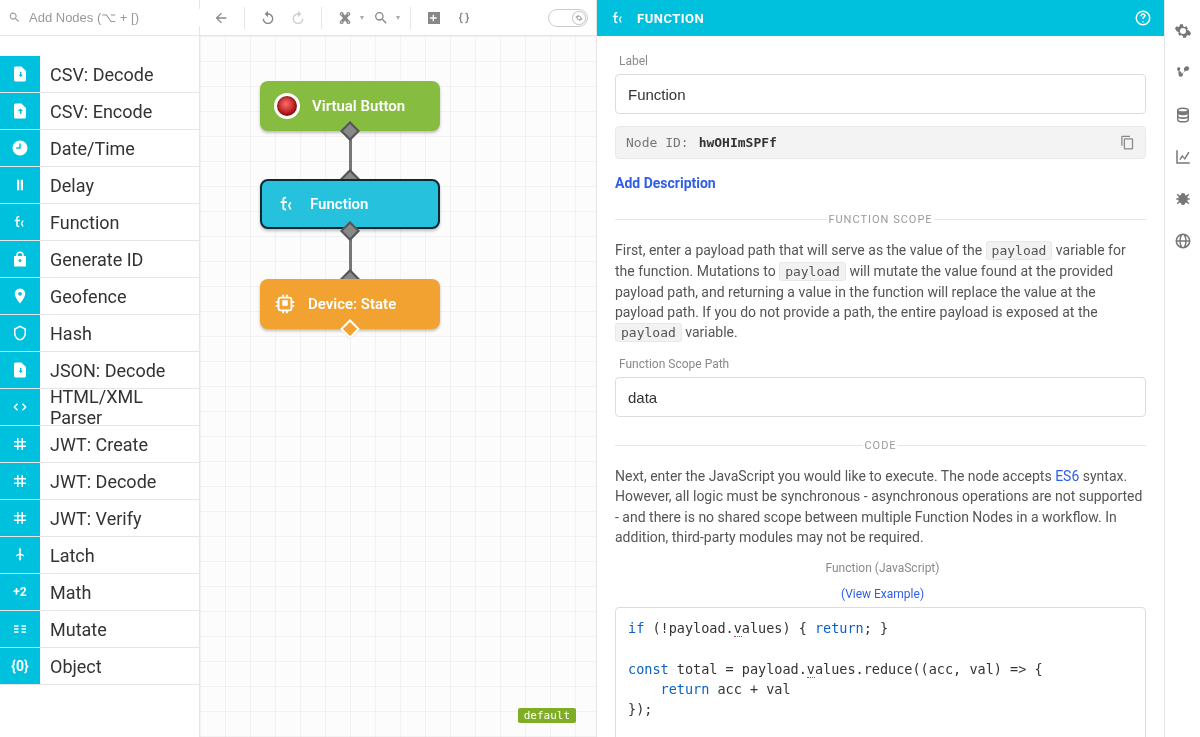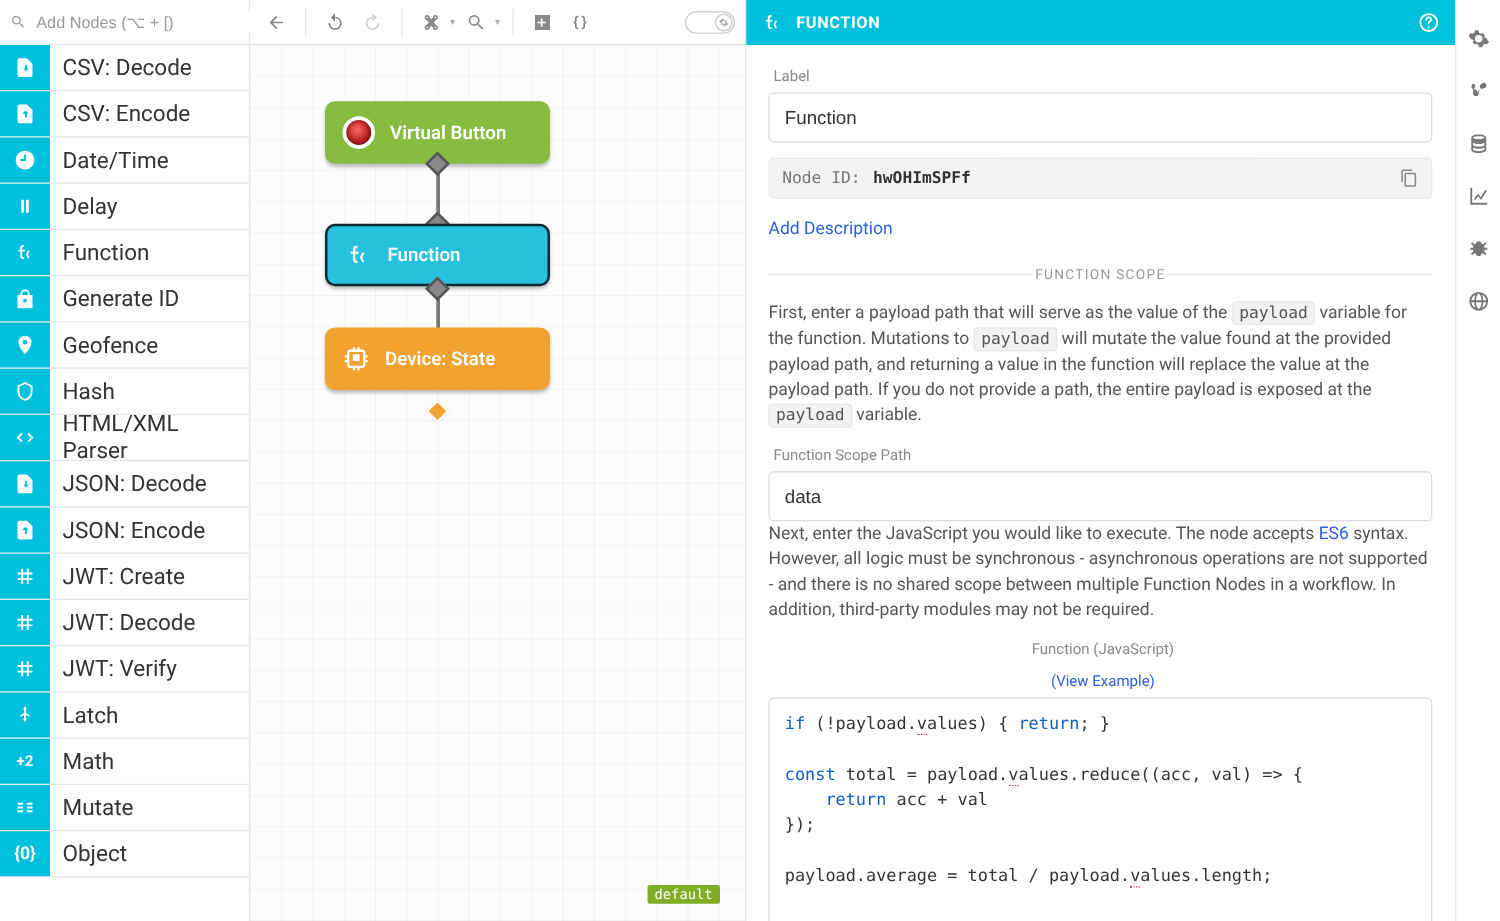--- a/index.html
+++ b/index.html
@@ -25,20 +25,21 @@
     width:1200px;height:737px;overflow:hidden;
     background:#fff;
   }
   .app{display:flex;height:100%;}
   
   .sidebar{
     width:200px;flex:0 0 200px;
     border-right:1px solid var(--border);
     display:flex;flex-direction:column;
     background:#fff;
+    gap:20px;
   }
   .sidebar .search{
     height:36px;border-bottom:1px solid var(--border);
     display:flex;align-items:center;padding:0 8px;gap:6px;
   }
   .sidebar .search svg{flex:0 0 auto;}
   .sidebar .search input{
     border:none;outline:none;font-size:13px;flex:1;
     color:var(--text);
   }
@@ -135,21 +136,21 @@
     padding:0 12px;font-size:15px;color:#333;background:#fff;outline:none;
   }
   .node-id-row{
     margin-top:12px;background:#f3f3f3;border:1px solid #e9e9e9;border-radius:4px;
     padding:8px 10px;display:flex;align-items:center;gap:10px;
     font-family:ui-monospace,SFMono-Regular,Menlo,Consolas,monospace;font-size:13px;
   }
   .node-id-row .lbl{color:#777;}
   .node-id-row .val{color:#333;font-weight:600;}
   .node-id-row .copy{margin-left:auto;cursor:pointer;}
-  .add-desc{color:var(--link);font-size:14px;margin:16px 0 12px;cursor:pointer;display:inline-block;}
+  .add-desc{color:var(--link);font-size:14px;margin:16px 0 12px;cursor:pointer;display:inline-block;font-weight:bold;}
   .section-sep{
     display:flex;align-items:center;gap:1px;color:#9a9a9a;font-size:11px;
     letter-spacing:1px;margin:10px 0 14px;
   }
   .section-sep .line{flex:1;height:1px;background:var(--border);}
   .para{font-size:14px;color:#555;line-height:1.45;margin:0 0 14px;}
   .inline-code{font-family:ui-monospace,SFMono-Regular,Menlo,Consolas,monospace;background:#f2f2f2;border:1px solid #e8e8e8;border-radius:3px;padding:1px 5px;font-size:13px;margin-top:27px;}
   .small-link{color:var(--link);cursor:pointer;}
   .code-row-label{font-size:12px;color:#8a8a8a;margin:6px 0 6px 4px;display:flex;align-items:center;gap:12px;flex-direction:column;}
   .code-area{
@@ -242,40 +243,32 @@
           <div class="ico">
             <svg width="18" height="18" viewBox="0 0 24 24">
               <path d="M12 2l-8 4v6c0 5 3.4 9.7 8 10 4.6-.3 8-5 8-10V6zm0 2.2l6 3V12c0 4-2.6 7.6-6 8-3.4-.4-6-4-6-8V7.2z"></path>
             </svg>
           </div>
           <span class="lbl">Hash</span>
         </div>
       <div class="node-item">
           <div class="ico">
             <svg width="18" height="18" viewBox="0 0 24 24">
+              <path d="M14 2H6a2 2 0 00-2 2v16a2 2 0 002 2h12a2 2 0 002-2V8l-6-6zm-1 14l-3-3h2V9h2v4h2l-3 3z"></path>
+            </svg>
+          </div>
+          <span class="lbl">JSON: Decode</span>
+        </div>
+      <div class="node-item">
+          <div class="ico">
+            <svg width="18" height="18" viewBox="0 0 24 24">
               <path d="M8 7l-5 5 5 5 1.4-1.4L5.8 12l3.6-3.6zm8 0l-1.4 1.4L18.2 12l-3.6 3.6L16 17l5-5z"></path>
             </svg>
           </div>
           <span class="lbl">HTML/XML Parser</span>
-        </div>
-      <div class="node-item">
-          <div class="ico">
-            <svg width="18" height="18" viewBox="0 0 24 24">
-              <path d="M14 2H6a2 2 0 00-2 2v16a2 2 0 002 2h12a2 2 0 002-2V8l-6-6zm-1 14l-3-3h2V9h2v4h2l-3 3z"></path>
-            </svg>
-          </div>
-          <span class="lbl">JSON: Decode</span>
-        </div>
-      <div class="node-item">
-          <div class="ico">
-            <svg width="18" height="18" viewBox="0 0 24 24">
-              <path d="M14 2H6a2 2 0 00-2 2v16a2 2 0 002 2h12a2 2 0 002-2V8l-6-6zm-1 7l3 3h-2v4h-2v-4H9l3-3z"></path>
-            </svg>
-          </div>
-          <span class="lbl">JSON: Encode</span>
         </div>
       <div class="node-item">
           <div class="ico">
             <svg width="18" height="18" viewBox="0 0 24 24">
               <path d="M8 4v4H4v2h4v4H4v2h4v4h2v-4h4v4h2v-4h4v-2h-4v-4h4V8h-4V4h-2v4h-4V4zm2 6h4v4h-4z"></path>
             </svg>
           </div>
           <span class="lbl">JWT: Create</span>
         </div>
       <div class="node-item">
@@ -389,21 +382,21 @@
       <div class="port in" style="left:150px;top:143px"></div>
       <div class="cnode blue" style="left:60px;top:143px">
         <svg width="22" height="22" viewBox="0 0 24 24" fill="#fff">
             <path d="M10 4c-2 0-3 1-3 3v2H5v2h2v5c0 2 1 3 3 3h1v-2h-1c-.6 0-1-.4-1-1v-5h3V9H9V7c0-.6.4-1 1-1h1V4zm5 6l-2 4 2 4h2l-2-4 2-4z"></path>
           </svg>
         <span>Function</span>
       </div>
       <div class="port out" style="left:150px;top:195px"></div>
 
       <div class="port in" style="left:150px;top:243px"></div>
-      <div class="cnode orange" style="left:60px;top:226px">
+      <div class="cnode orange" style="left:60px;top:243px">
         <svg width="22" height="22" viewBox="0 0 24 24" fill="#fff">
             <path d="M9 2v2H7a3 3 0 00-3 3v2H2v2h2v2H2v2h2v2a3 3 0 003 3h2v2h2v-2h2v2h2v-2h2a3 3 0 003-3v-2h2v-2h-2v-2h2V9h-2V7a3 3 0 00-3-3h-2V2h-2v2h-2V2zm-2 4h10a1 1 0 011 1v10a1 1 0 01-1 1H7a1 1 0 01-1-1V7a1 1 0 011-1zm2 2v6h6V8z"></path>
           </svg>
         <span>Device: State</span>
       </div>
       <div class="port-dia-orange" style="left:150px;top:293px"></div>
 
       <div class="default-tag">default</div>
     </div>
   </div>
@@ -435,20 +428,25 @@
           <div class="line"></div>
           <span>FUNCTION SCOPE</span>
           <div class="line"></div>
         </div>
       <p class="para">
         <span>First, enter a payload path that will serve as the value of the </span><code class="inline-code">payload</code><span> variable for the function. Mutations to </span><code class="inline-code">payload</code><span> will mutate the value found at the provided payload path, and returning a value in the function will replace the value at the payload path. If you do not provide a path, the entire payload is exposed at the </span><code class="inline-code">payload</code><span> variable.</span>
       </p>
       <div class="field-label">Function Scope Path</div>
       <input class="text-input" value="data" style="">
 
+      <div class="section-sep" style="margin-top:22px">
+          <div class="line"></div>
+          <span>CODE</span>
+          <div class="line"></div>
+        </div>
       <p class="para">
         <span>Next, enter the JavaScript you would like to execute. The node accepts </span><span class="small-link">ES6</span><span> syntax. However, all logic must be synchronous - asynchronous operations are not supported - and there is no shared scope between multiple Function Nodes in a workflow. In addition, third-party modules may not be required.</span>
       </p>
       <div class="code-row-label">
         <span>Function (JavaScript)</span>
         <span class="small-link">(View Example)</span>
       </div>
       <div class="code-area"><span class="kw">if</span> (!payload.<span class="u">v</span>alues) { <span class="kw">return</span>; }
 
 <span class="kw">const</span> total = payload.<span class="u">v</span>alues.reduce((acc, val) =&gt; {

